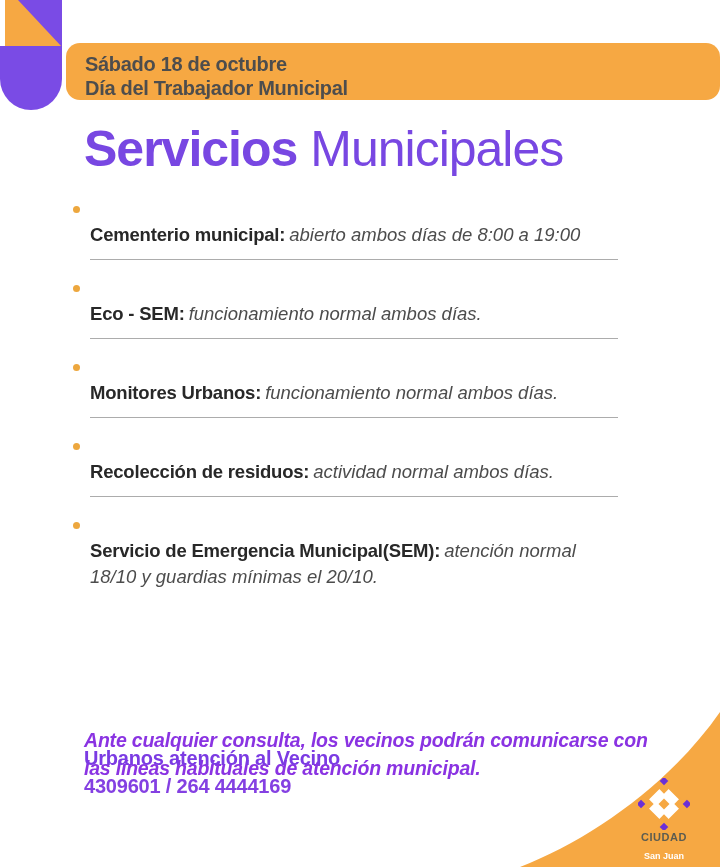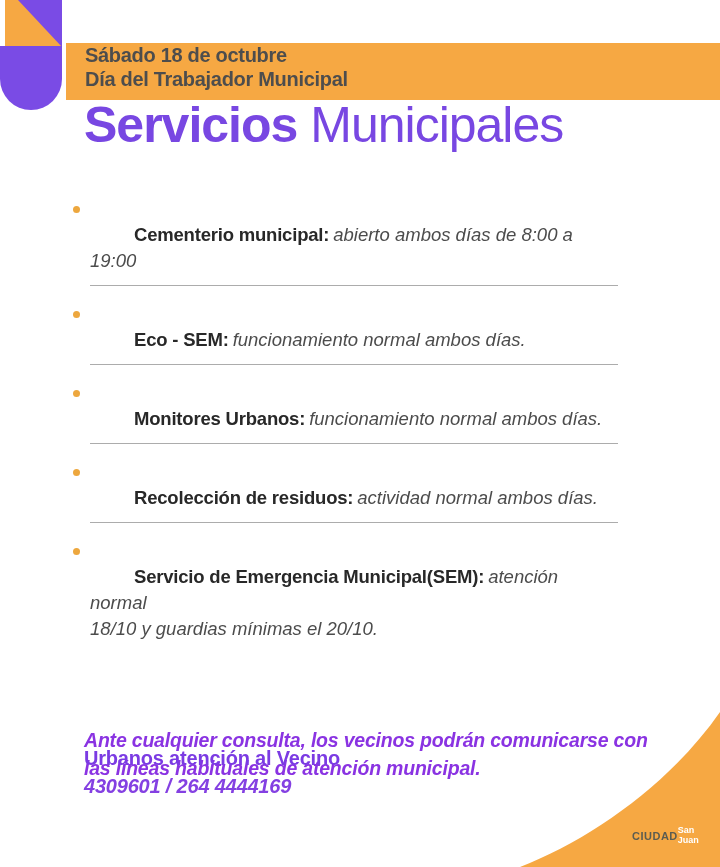--- a/index.html
+++ b/index.html
@@ -9,53 +9,53 @@
     -webkit-font-smoothing:antialiased;
   }
   
   .deco-square{position:absolute;left:5px;top:0;width:57px;height:47px;background:#F6A843;}
   .deco-triangle{position:absolute;left:18px;top:0;width:44px;height:47px;background:#7A4BE5;
     clip-path:polygon(0 0,100% 0,100% 100%);}
   .deco-lobe{position:absolute;left:0;top:46px;width:62px;height:64px;background:#7A4BE5;
     border-radius:0 0 31px 31px;}
   
   .banner{position:absolute;left:66px;top:43px;width:654px;height:57px;background:#F6A843;
-    display:flex;align-items:flex-start;}
+    display:flex;align-items:flex-end;border-radius:14px;}
   .banner-left{margin-left:19px;color:#4D4D4D;font-weight:700;font-size:20px;line-height:24px;
     letter-spacing:-0.3px;}
   .banner-right{position:absolute;left:364px;bottom:7px;color:#515151;font-weight:700;
     font-size:21px;letter-spacing:-0.3px;}
   
-  .title{position:absolute;left:84px;top:96px;font-size:50px;letter-spacing:-1px;color:#7847E2;
+  .title{position:absolute;left:84px;top:120px;font-size:50px;letter-spacing:-1px;color:#7847E2;
     white-space:nowrap;}
   .title .t-bold{font-weight:700;}
   .title .t-reg{font-weight:400;}
   
   .list{position:absolute;left:90px;top:181px;width:528px;}
   .row{position:relative;padding:15px 0 11px;font-size:18.5px;line-height:26px;
     white-space:pre-line;}
   .row:not(:last-child){border-bottom:1px solid #ACACAC;}
   .bullet{position:absolute;left:-17px;top:25px;width:7px;height:7px;border-radius:50%;
     background:#EDA73E;}
-  .s-label{font-weight:700;color:#282828;margin-right:4px;letter-spacing:-0.2px;margin-left:44px;}
+  .s-label{font-weight:700;color:#282828;margin-right:4px;letter-spacing:-0.2px;}
   .s-detail{font-style:italic;color:#4C4C4C;margin-top:38px;}
   
   .notice{position:absolute;left:84px;top:678px;width:600px;font-size:19.5px;line-height:28px;
     font-weight:700;font-style:italic;color:#8A33E2;white-space:pre-line;letter-spacing:-0.2px;margin-top:48px;}
   .contact-title{position:absolute;left:84px;top:747px;font-size:20px;font-weight:700;
     color:#7B3BE3;letter-spacing:-0.2px;}
   .contact-phones{position:absolute;left:84px;top:775px;font-size:20px;font-weight:700;
-    font-style:italic;color:#8440E2;letter-spacing:-0.2px;}
+    color:#8440E2;letter-spacing:-0.2px;}
   
   .swoosh{position:absolute;right:0;bottom:0;width:200px;height:155px;}
-  .logo{position:absolute;right:24px;bottom:6px;width:64px;display:flex;flex-direction:row;
+  .logo{position:absolute;right:24px;bottom:6px;width:64px;display:flex;flex-direction:column;
     align-items:center;}
   .logo-mark{width:52px;height:52px;}
   .logo-line1{font-size:11px;font-weight:700;color:#5C5C50;letter-spacing:0.5px;margin-top:1px;}
-  .logo-line2{font-size:9px;font-weight:700;color:#ffffff;margin-top:0px;}
+  .logo-line2{font-size:9px;font-weight:700;color:#ffffff;margin-top:8px;}
 </style>
 </head>
 <body>
 
 <div class="deco-square"></div>
 <div class="deco-triangle"></div>
 <div class="deco-lobe"></div>
 
 <div class="banner">
   <div class="banner-left">

